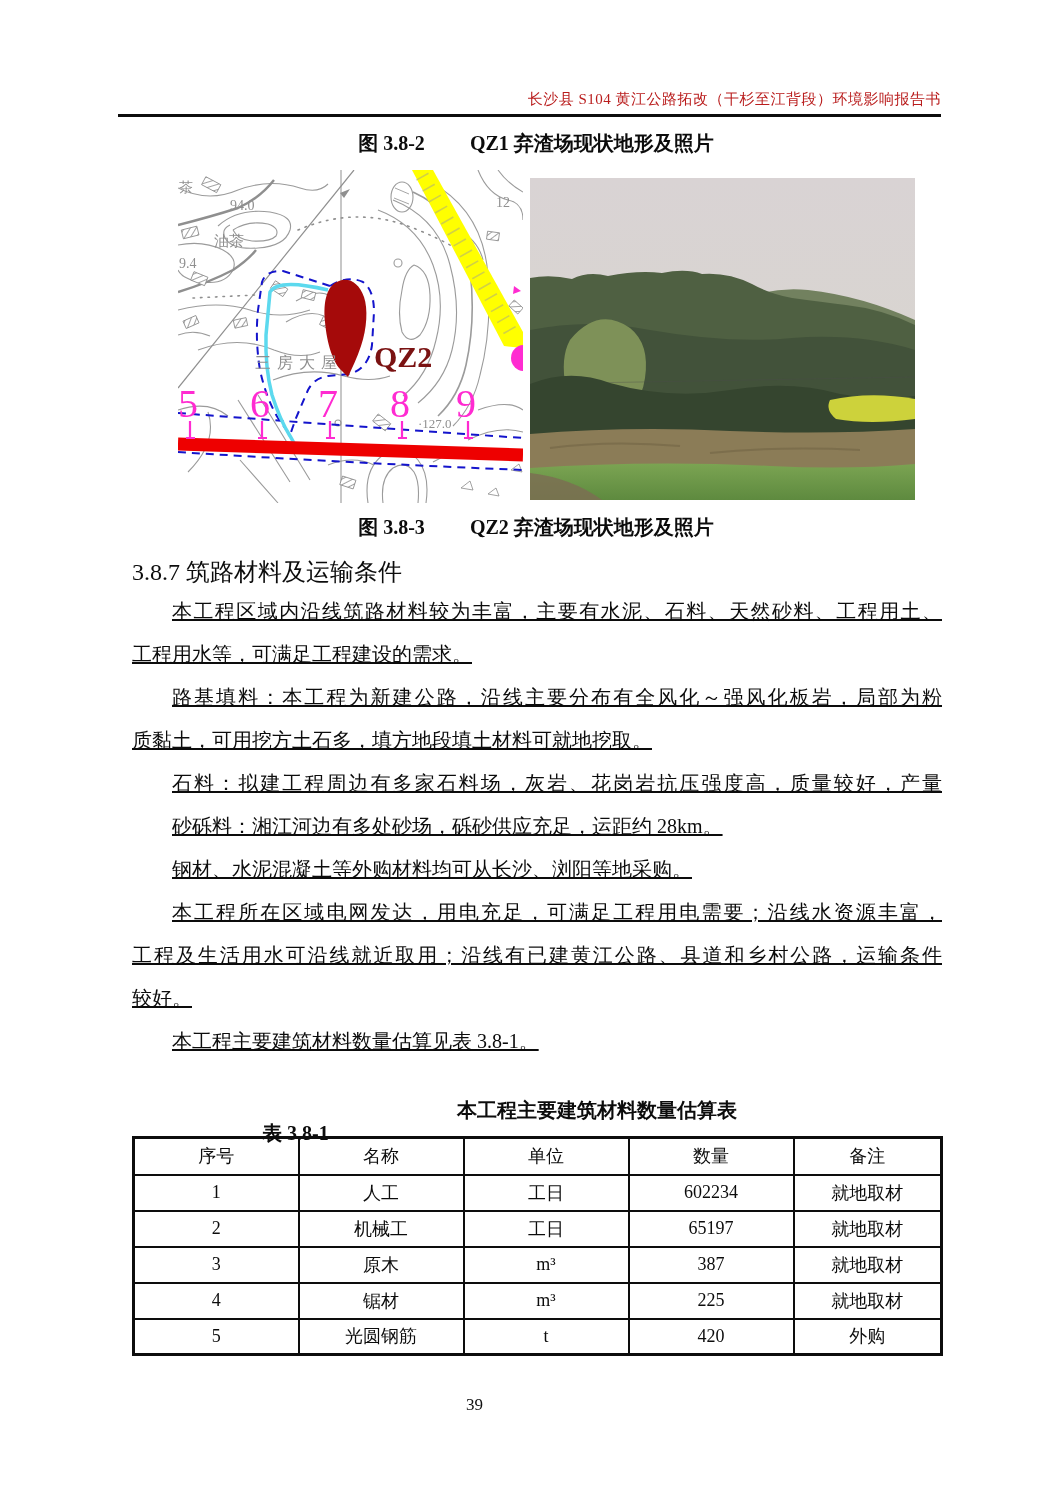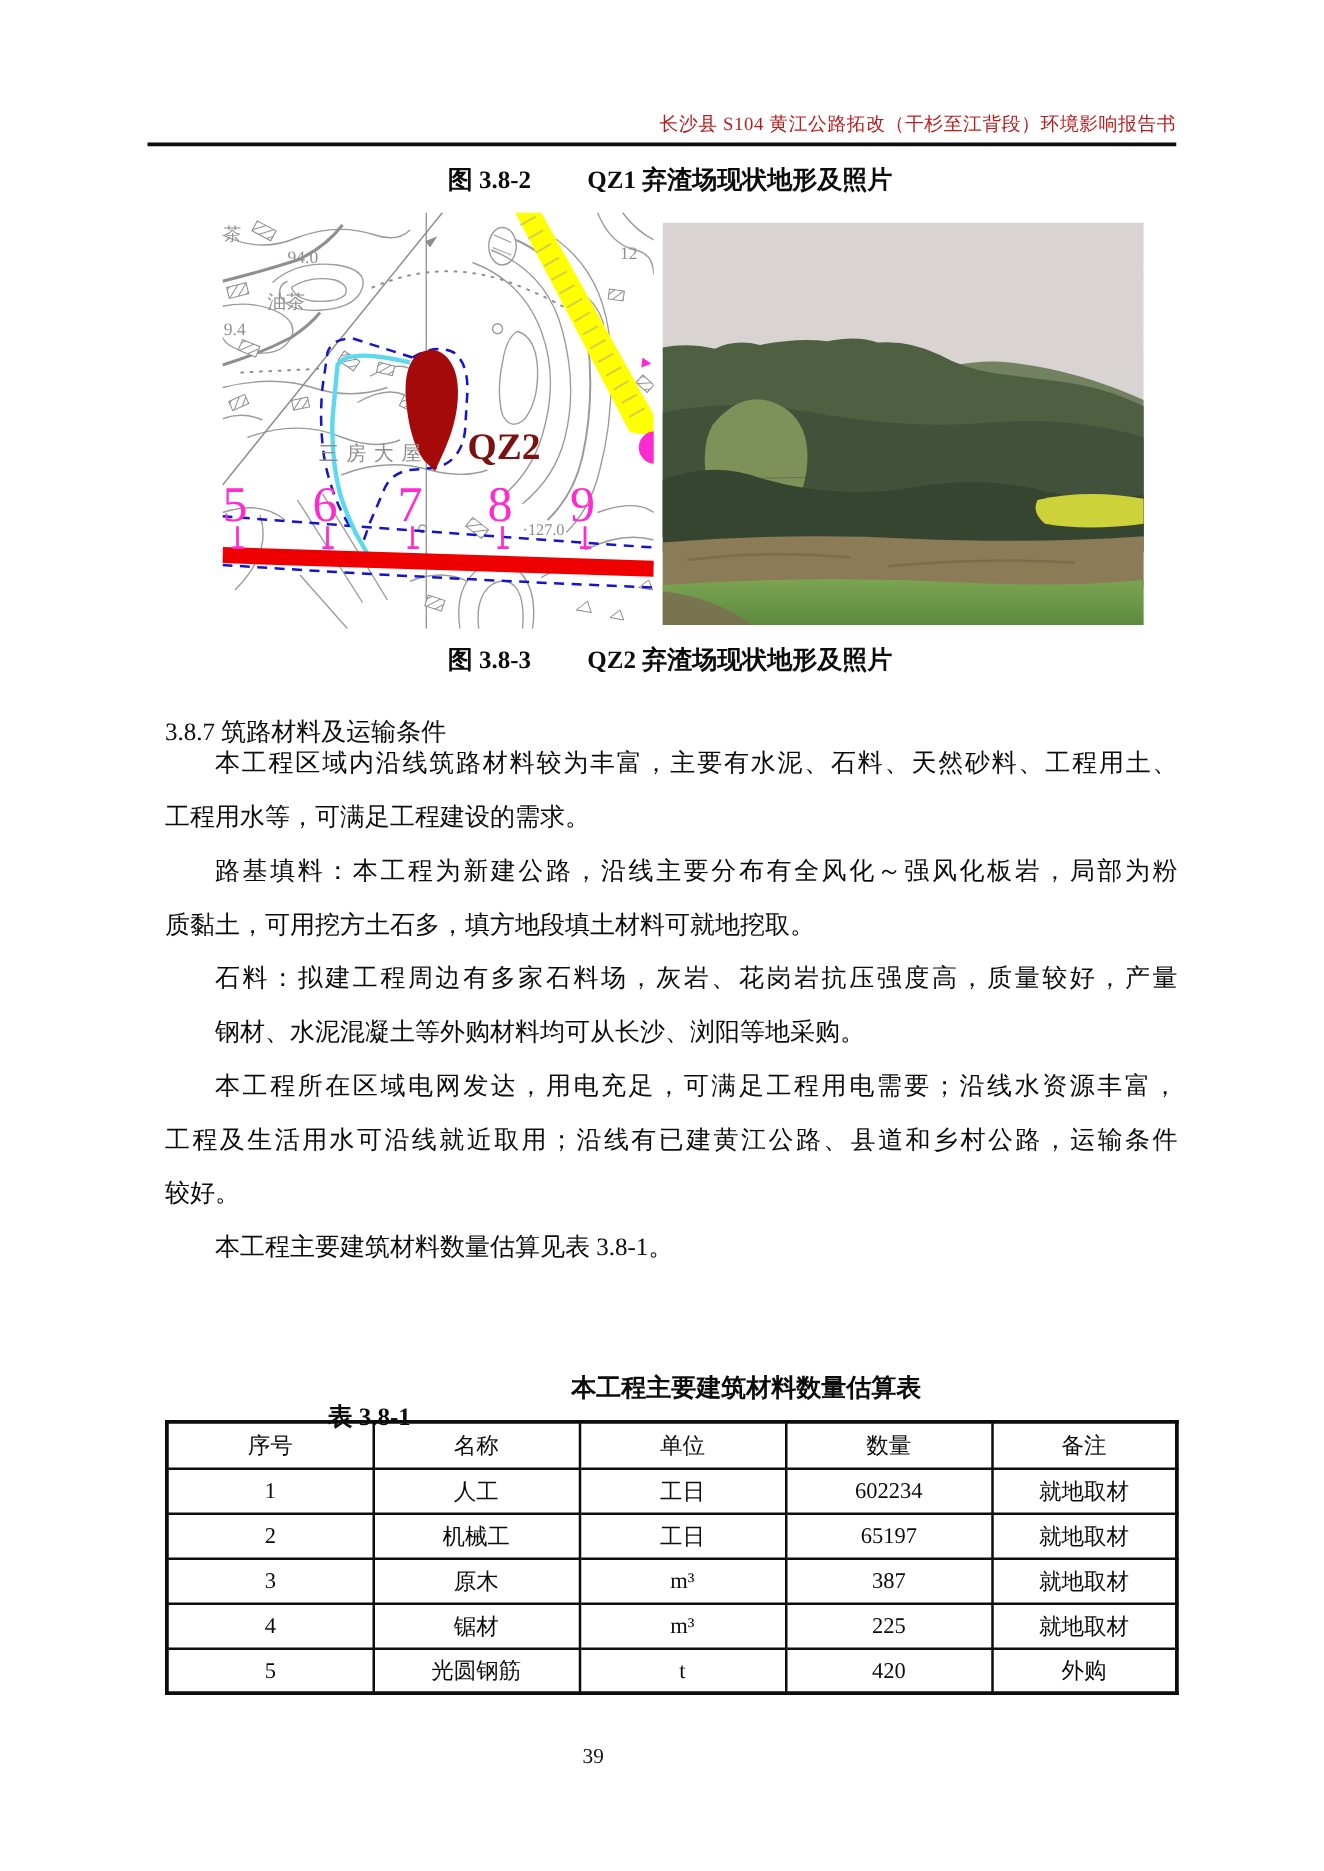--- a/index.html
+++ b/index.html
@@ -15,23 +15,23 @@
   .figcap{position:absolute;left:132px;width:808px;text-align:center;
           font-size:20px;font-weight:700;color:#0c0c0c;}
   .figcap .cap-label{margin-right:45px;}
   .cap-top{top:130px;}
   .cap-bottom{top:514px;}
   
   .map-box{position:absolute;left:178px;top:170px;width:345px;height:333px;}
   .photo-box{position:absolute;left:530px;top:178px;width:385px;height:322px;}
   .map-box svg,.photo-box svg{display:block;width:100%;height:100%;}
   
-  .sec-head{position:absolute;left:132px;top:572px;font-size:20px;color:#0c0c0c;}
+  .sec-head{position:absolute;left:132px;top:556px;font-size:24px;color:#0c0c0c;}
   .bodytext{position:absolute;left:132px;top:590px;width:810px;font-size:20px;color:#0c0c0c;}
-  .bl{height:43px;line-height:43px;text-align:left;white-space:nowrap;}
+  .bl{height:43px;line-height:43px;text-align:left;white-space:nowrap;text-decoration:underline;}
   .bl.full{white-space:normal;text-align:justify;text-align-last:justify;}
   .bl.ind{text-indent:40px;}
   
   .tabcap{position:absolute;left:132px;top:1097px;width:808px;height:30px;
           font-size:20px;font-weight:700;color:#0c0c0c;}
   .tabcap .tc-label{position:absolute;left:130px;top:0;margin-top:23px;}
   .tabcap .tc-title{position:absolute;left:325px;top:0;font-family:Liberation Mono, monospace;}
   
   table.mat{position:absolute;left:132px;top:1136px;width:808px;height:220px;
             border-collapse:collapse;table-layout:fixed;font-size:18px;color:#0c0c0c;}
@@ -204,20 +204,21 @@
   </div>
 
   <div class="sec-head">3.8.7 筑路材料及运输条件</div>
 
   <div class="bodytext">
     <div class="bl ind full">本工程区域内沿线筑路材料较为丰富，主要有水泥、石料、天然砂料、工程用土、</div>
     <div class="bl">工程用水等，可满足工程建设的需求。</div>
     <div class="bl ind full">路基填料：本工程为新建公路，沿线主要分布有全风化～强风化板岩，局部为粉</div>
     <div class="bl">质黏土，可用挖方土石多，填方地段填土材料可就地挖取。</div>
     <div class="bl ind full">石料：拟建工程周边有多家石料场，灰岩、花岗岩抗压强度高，质量较好，产量</div>
+    <div class="bl ind">砂砾料：湘江河边有多处砂场，砾砂供应充足，运距约 28km。</div>
     <div class="bl ind">钢材、水泥混凝土等外购材料均可从长沙、浏阳等地采购。</div>
     <div class="bl ind full">本工程所在区域电网发达，用电充足，可满足工程用电需要；沿线水资源丰富，</div>
     <div class="bl full">工程及生活用水可沿线就近取用；沿线有已建黄江公路、县道和乡村公路，运输条件</div>
     <div class="bl">较好。</div>
     <div class="bl ind">本工程主要建筑材料数量估算见表 3.8-1。</div>
   </div>
 
   <div class="tabcap">
     <span class="tc-label">表 3.8-1</span>
     <span class="tc-title">本工程主要建筑材料数量估算表</span>

